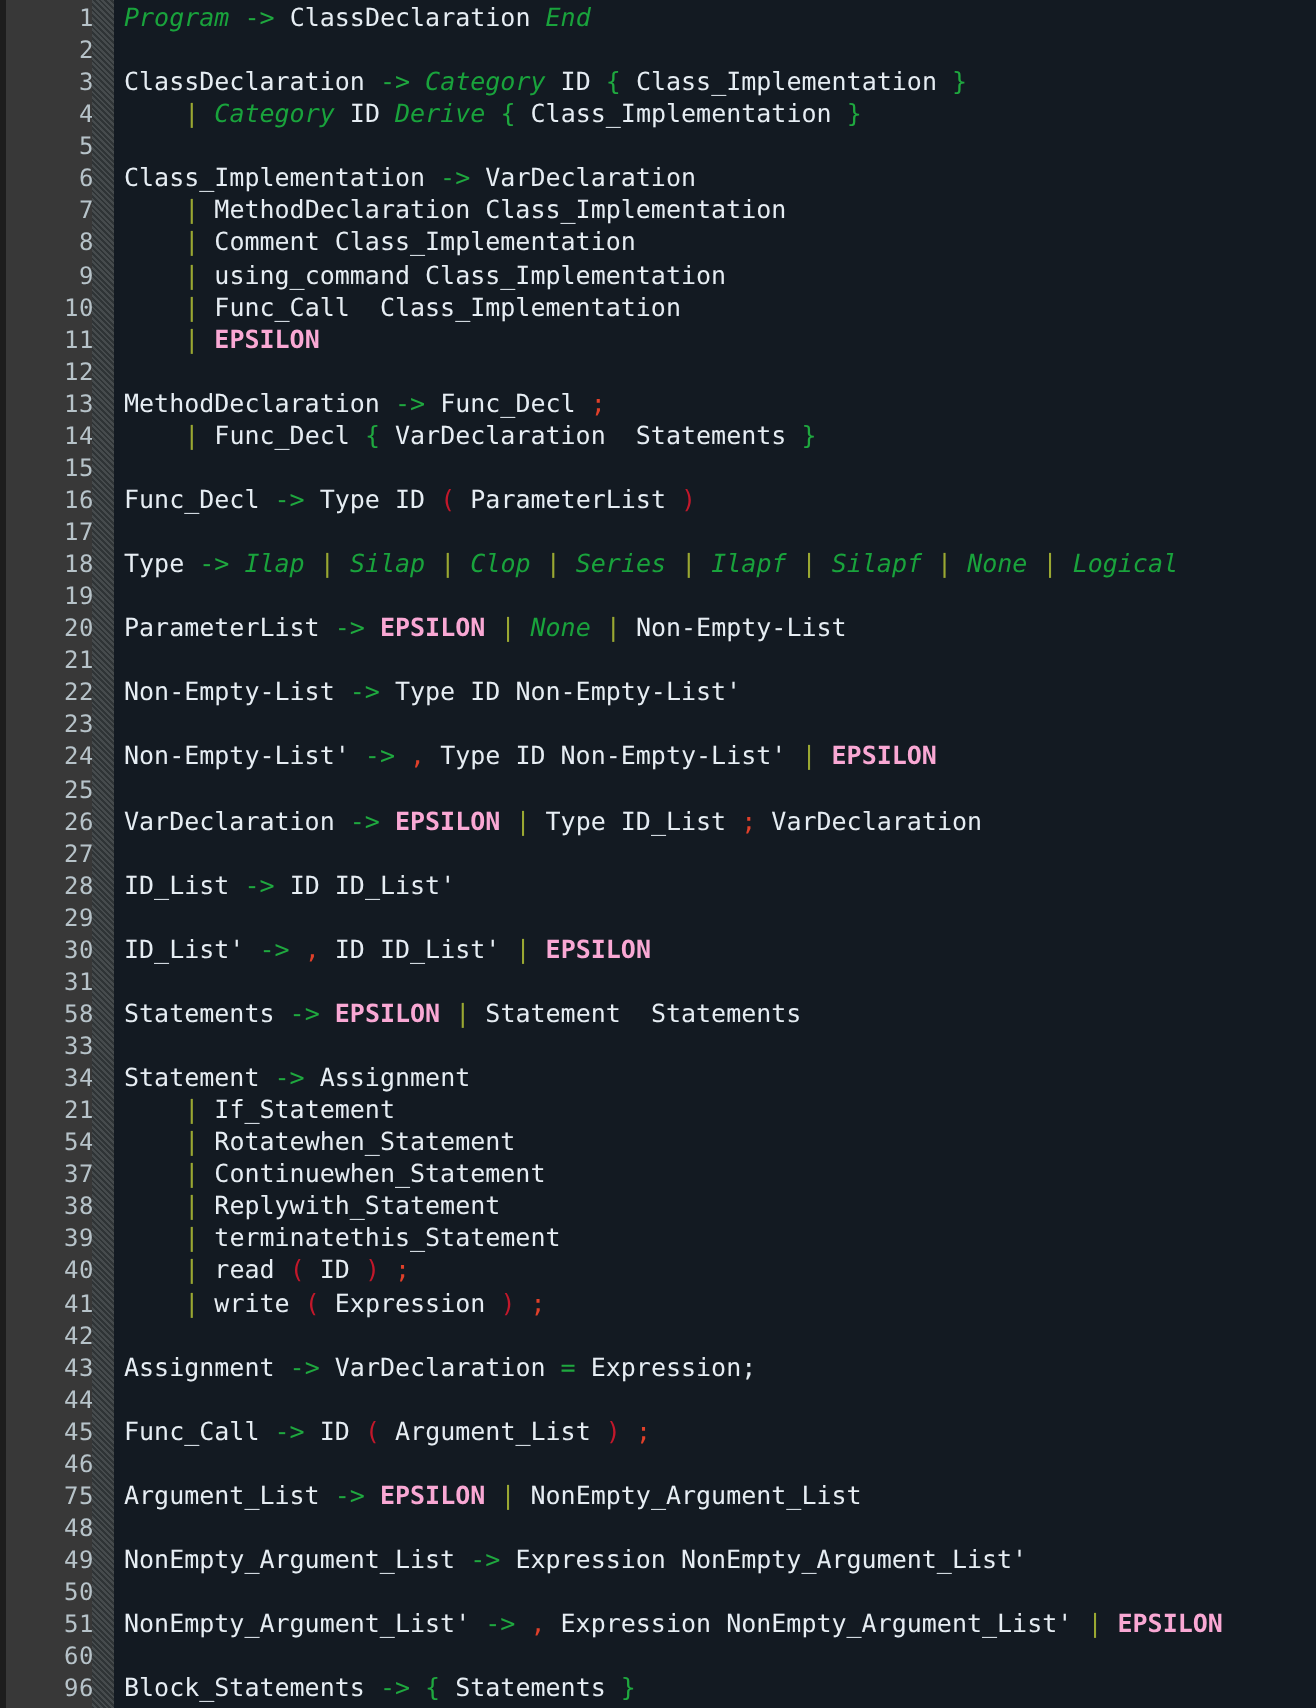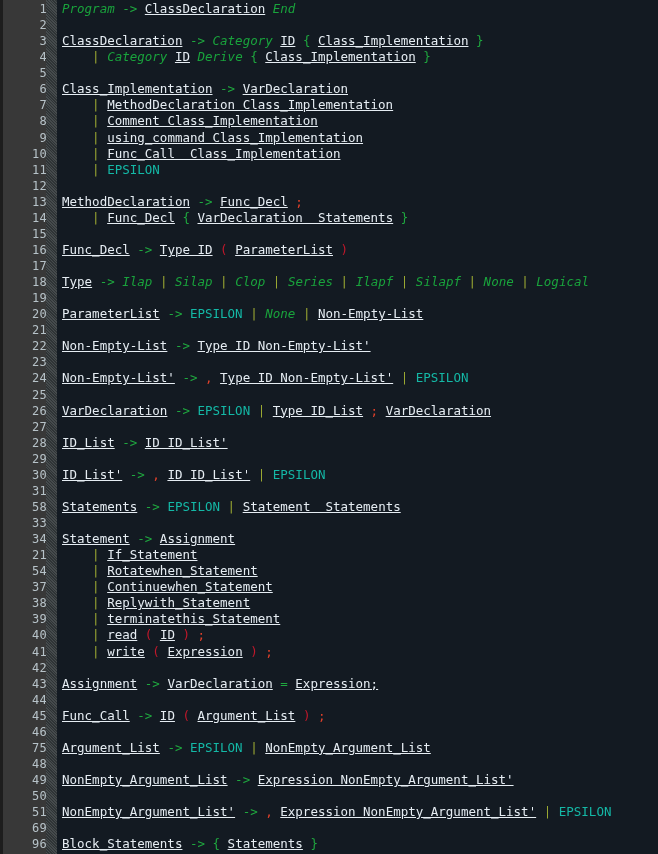--- a/index.html
+++ b/index.html
@@ -62,28 +62,28 @@
     height: 854px;
     padding: 1px 0 0 5px;
     white-space: pre;
     color: #e2eaf0;
     overflow: hidden;
     box-sizing: border-box;
   }
   #code .line { height: 16.075px; }
 
   
-  .nt  { color: #e6edf3; text-decoration: underline; }              
+  .nt  { color: #e6edf3; }              
   .kw  { color: #19a33c; font-style: italic; }              
   .arr { color: #1fa83f; }              
   .pipe{ color: #9aa832; }              
   .br  { color: #1fa83f; }              
   .pr  { color: #c2182b; }              
   .pct { color: #e0402a; }              
-  .eps { color: #14b8a6; }              
+  .eps { color: #f9a8d4; font-weight: bold; }              
   .eq  { color: #1fa83f; }              
 </style>
 </head>
 <body>
 
 <div id="editor">
 
   <div id="gutter">
     <div id="linenos">
         <div>1</div>
@@ -130,21 +130,21 @@
         <div>42</div>
         <div>43</div>
         <div>44</div>
         <div>45</div>
         <div>46</div>
         <div>75</div>
         <div>48</div>
         <div>49</div>
         <div>50</div>
         <div>51</div>
-        <div>69</div>
+        <div>60</div>
         <div>96</div>
       </div>
     <div id="gutter-hatch"></div>
   </div>
 
   <div id="code"><div class="line"><span class="kw">Program</span> <span class="arr">-&gt;</span> <span class="nt">ClassDeclaration</span> <span class="kw">End</span></div><div class="line">&nbsp;</div><div class="line"><span class="nt">ClassDeclaration</span> <span class="arr">-&gt;</span> <span class="kw">Category</span> <span class="nt">ID</span> <span class="br">{</span> <span class="nt">Class_Implementation</span> <span class="br">}</span></div><div class="line">    <span class="pipe">|</span> <span class="kw">Category</span> <span class="nt">ID</span> <span class="kw">Derive</span> <span class="br">{</span> <span class="nt">Class_Implementation</span> <span class="br">}</span></div><div class="line">&nbsp;</div><div class="line"><span class="nt">Class_Implementation</span> <span class="arr">-&gt;</span> <span class="nt">VarDeclaration</span></div><div class="line">    <span class="pipe">|</span> <span class="nt">MethodDeclaration Class_Implementation</span></div><div class="line">    <span class="pipe">|</span> <span class="nt">Comment Class_Implementation</span></div><div class="line">    <span class="pipe">|</span> <span class="nt">using_command Class_Implementation</span></div><div class="line">    <span class="pipe">|</span> <span class="nt">Func_Call  Class_Implementation</span></div><div class="line">    <span class="pipe">|</span> <span class="eps">EPSILON</span></div><div class="line">&nbsp;</div><div class="line"><span class="nt">MethodDeclaration</span> <span class="arr">-&gt;</span> <span class="nt">Func_Decl</span> <span class="pct">;</span></div><div class="line">    <span class="pipe">|</span> <span class="nt">Func_Decl</span> <span class="br">{</span> <span class="nt">VarDeclaration  Statements</span> <span class="br">}</span></div><div class="line">&nbsp;</div><div class="line"><span class="nt">Func_Decl</span> <span class="arr">-&gt;</span> <span class="nt">Type ID</span> <span class="pr">(</span> <span class="nt">ParameterList</span> <span class="pr">)</span></div><div class="line">&nbsp;</div><div class="line"><span class="nt">Type</span> <span class="arr">-&gt;</span> <span class="kw">Ilap</span> <span class="pipe">|</span> <span class="kw">Silap</span> <span class="pipe">|</span> <span class="kw">Clop</span> <span class="pipe">|</span> <span class="kw">Series</span> <span class="pipe">|</span> <span class="kw">Ilapf</span> <span class="pipe">|</span> <span class="kw">Silapf</span> <span class="pipe">|</span> <span class="kw">None</span> <span class="pipe">|</span> <span class="kw">Logical</span></div><div class="line">&nbsp;</div><div class="line"><span class="nt">ParameterList</span> <span class="arr">-&gt;</span> <span class="eps">EPSILON</span> <span class="pipe">|</span> <span class="kw">None</span> <span class="pipe">|</span> <span class="nt">Non-Empty-List</span></div><div class="line">&nbsp;</div><div class="line"><span class="nt">Non-Empty-List</span> <span class="arr">-&gt;</span> <span class="nt">Type ID Non-Empty-List'</span></div><div class="line">&nbsp;</div><div class="line"><span class="nt">Non-Empty-List'</span> <span class="arr">-&gt;</span> <span class="pct">,</span> <span class="nt">Type ID Non-Empty-List'</span> <span class="pipe">|</span> <span class="eps">EPSILON</span></div><div class="line">&nbsp;</div><div class="line"><span class="nt">VarDeclaration</span> <span class="arr">-&gt;</span> <span class="eps">EPSILON</span> <span class="pipe">|</span> <span class="nt">Type ID_List</span> <span class="pct">;</span> <span class="nt">VarDeclaration</span></div><div class="line">&nbsp;</div><div class="line"><span class="nt">ID_List</span> <span class="arr">-&gt;</span> <span class="nt">ID ID_List'</span></div><div class="line">&nbsp;</div><div class="line"><span class="nt">ID_List'</span> <span class="arr">-&gt;</span> <span class="pct">,</span> <span class="nt">ID ID_List'</span> <span class="pipe">|</span> <span class="eps">EPSILON</span></div><div class="line">&nbsp;</div><div class="line"><span class="nt">Statements</span> <span class="arr">-&gt;</span> <span class="eps">EPSILON</span> <span class="pipe">|</span> <span class="nt">Statement  Statements</span></div><div class="line">&nbsp;</div><div class="line"><span class="nt">Statement</span> <span class="arr">-&gt;</span> <span class="nt">Assignment</span></div><div class="line">    <span class="pipe">|</span> <span class="nt">If_Statement</span></div><div class="line">    <span class="pipe">|</span> <span class="nt">Rotatewhen_Statement</span></div><div class="line">    <span class="pipe">|</span> <span class="nt">Continuewhen_Statement</span></div><div class="line">    <span class="pipe">|</span> <span class="nt">Replywith_Statement</span></div><div class="line">    <span class="pipe">|</span> <span class="nt">terminatethis_Statement</span></div><div class="line">    <span class="pipe">|</span> <span class="nt">read</span> <span class="pr">(</span> <span class="nt">ID</span> <span class="pr">)</span> <span class="pct">;</span></div><div class="line">    <span class="pipe">|</span> <span class="nt">write</span> <span class="pr">(</span> <span class="nt">Expression</span> <span class="pr">)</span> <span class="pct">;</span></div><div class="line">&nbsp;</div><div class="line"><span class="nt">Assignment</span> <span class="arr">-&gt;</span> <span class="nt">VarDeclaration</span> <span class="eq">=</span> <span class="nt">Expression;</span></div><div class="line">&nbsp;</div><div class="line"><span class="nt">Func_Call</span> <span class="arr">-&gt;</span> <span class="nt">ID</span> <span class="pr">(</span> <span class="nt">Argument_List</span> <span class="pr">)</span> <span class="pct">;</span></div><div class="line">&nbsp;</div><div class="line"><span class="nt">Argument_List</span> <span class="arr">-&gt;</span> <span class="eps">EPSILON</span> <span class="pipe">|</span> <span class="nt">NonEmpty_Argument_List</span></div><div class="line">&nbsp;</div><div class="line"><span class="nt">NonEmpty_Argument_List</span> <span class="arr">-&gt;</span> <span class="nt">Expression NonEmpty_Argument_List'</span></div><div class="line">&nbsp;</div><div class="line"><span class="nt">NonEmpty_Argument_List'</span> <span class="arr">-&gt;</span> <span class="pct">,</span> <span class="nt">Expression NonEmpty_Argument_List'</span> <span class="pipe">|</span> <span class="eps">EPSILON</span></div><div class="line">&nbsp;</div><div class="line"><span class="nt">Block_Statements</span> <span class="arr">-&gt;</span> <span class="br">{</span> <span class="nt">Statements</span> <span class="br">}</span></div></div>
 
 </div>
 
 </body></html>

